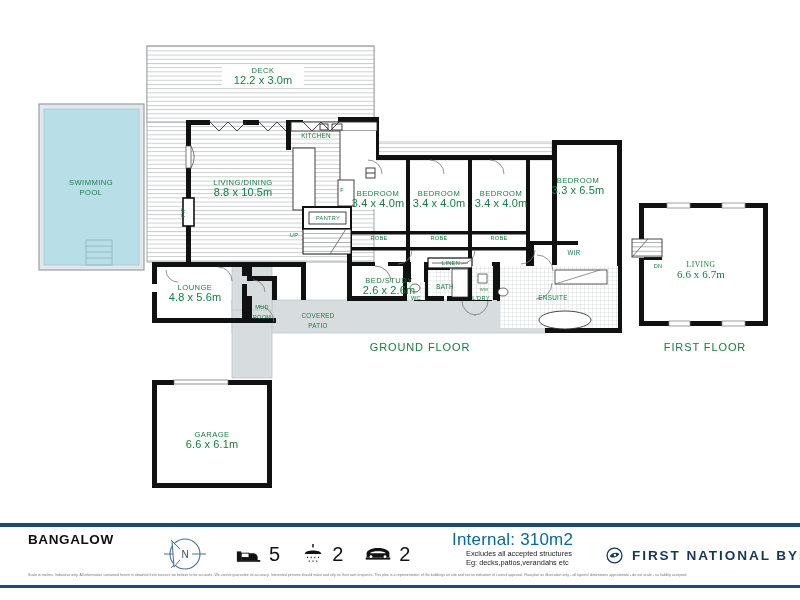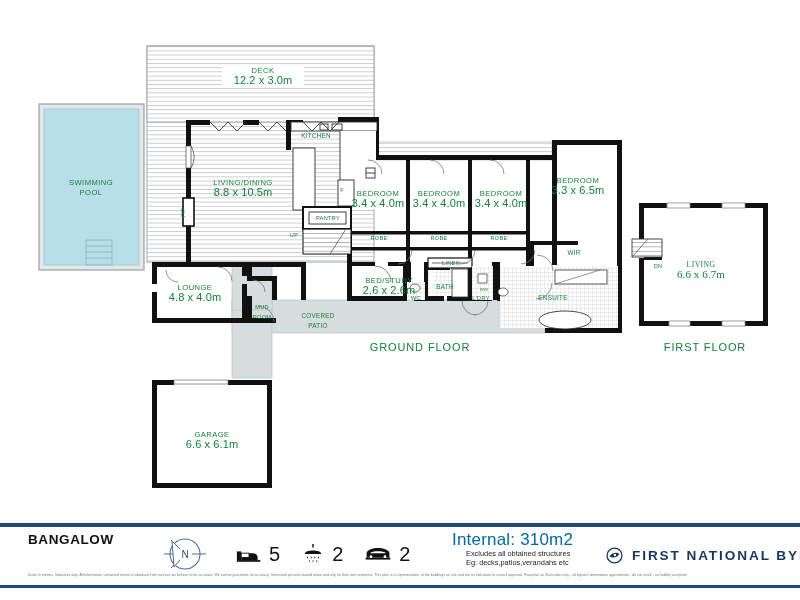--- a/index.html
+++ b/index.html
@@ -339,21 +339,21 @@
   <div class="lbl tiny" style="left:336px;top:186px;width:12px;">
     <span class="nm">F</span>
   </div>
 
   <div class="lbl tiny" style="left:285px;top:231px;width:18px;">
     <span class="nm">UP</span>
   </div>
 
   <div class="lbl" style="left:156px;top:283px;width:78px;">
     <span class="nm">LOUNGE</span>
-    <span class="dim">4.8 x 4.0m</span>
+    <span class="dim">4.8 x 5.6m</span>
   </div>
 
   <div class="lbl tiny" style="left:245px;top:303px;width:34px;">
     <span class="nm">MUD</span>
     <span class="nm">ROOM</span>
   </div>
 
   <div class="lbl small" style="left:287px;top:311px;width:62px;">
     <span class="nm">COVERED</span>
     <span class="nm">PATIO</span>
@@ -442,21 +442,21 @@
   <div class="rule" id="rule-bottom"></div>
 
   <div class="addr">
     <div class="line1">BANGALOW</div>
   </div>
 
   <div id="disclaimer">Scale in metres. Indicative only. All information contained herein is obtained from sources we believe to be accurate. We cannot guarantee its accuracy. Interested persons should make and rely on their own enquiries. This plan is a representation of the buildings on site and not an indication of council approval. Floorplan as illustration only - all figures/ dimensions approximate - do not scale - no liability accepted</div>
 
   <div id="internal">
     <div class="big">Internal: 310m2</div>
-    <div class="sm">Excludes all obtained structures</div>
+    <div class="sm">Excludes all accepted structures</div>
     <div class="sm">Eg: decks,patios,verandahs etc</div>
   </div>
 
   <div id="brand">
     <svg width="17" height="17" viewBox="0 0 24 24">
       <circle cx="12" cy="12" r="10.5" fill="none" stroke="#16375c" stroke-width="1.8"></circle>
       <path d="M5 13 C9 7 16 7 19 10 C15 16 8 16 5 13 Z" fill="#16375c"></path>
       <circle cx="12.6" cy="11.4" r="1.7" fill="#ffffff"></circle>
     </svg>
     <span class="bname">FIRST NATIONAL BYRON</span>

